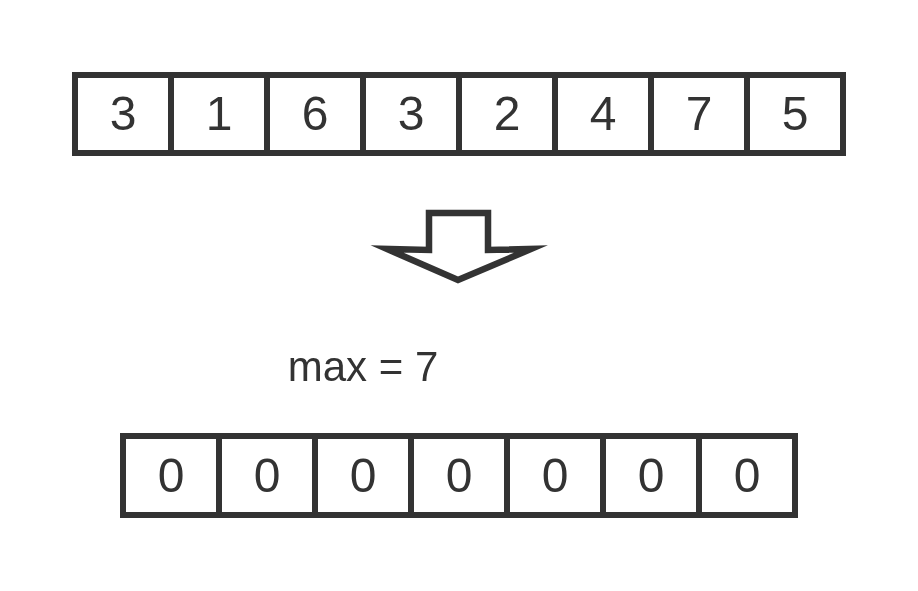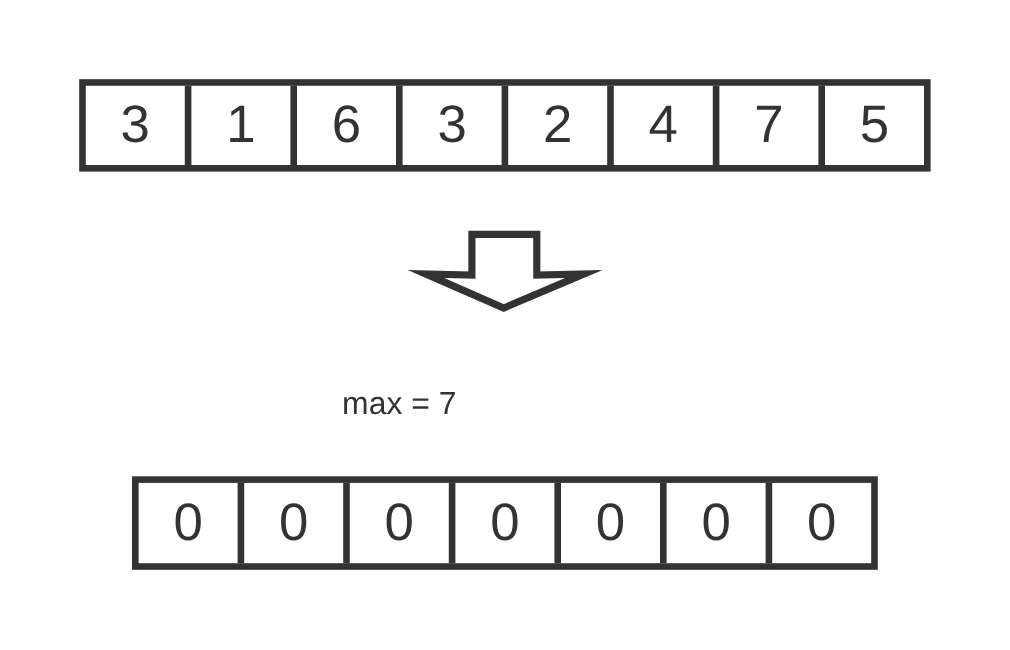--- a/index.html
+++ b/index.html
@@ -35,21 +35,21 @@
   #down-arrow {
     position: absolute;
     left: 347px; top: 196px;
     width: 224px; height: 104px;
   }
   #max-label {
     position: absolute;
     left: 0; top: 345px;
     width: 726px;
     text-align: center;
-    font-size: 29px;
+    font-size: 42px;
     line-height: 44px;
     color: #333333;
   }
 </style>
 </head>
 <body>
 
 <div id="diagram-canvas">
 
   <div id="input-array" class="array-row">

